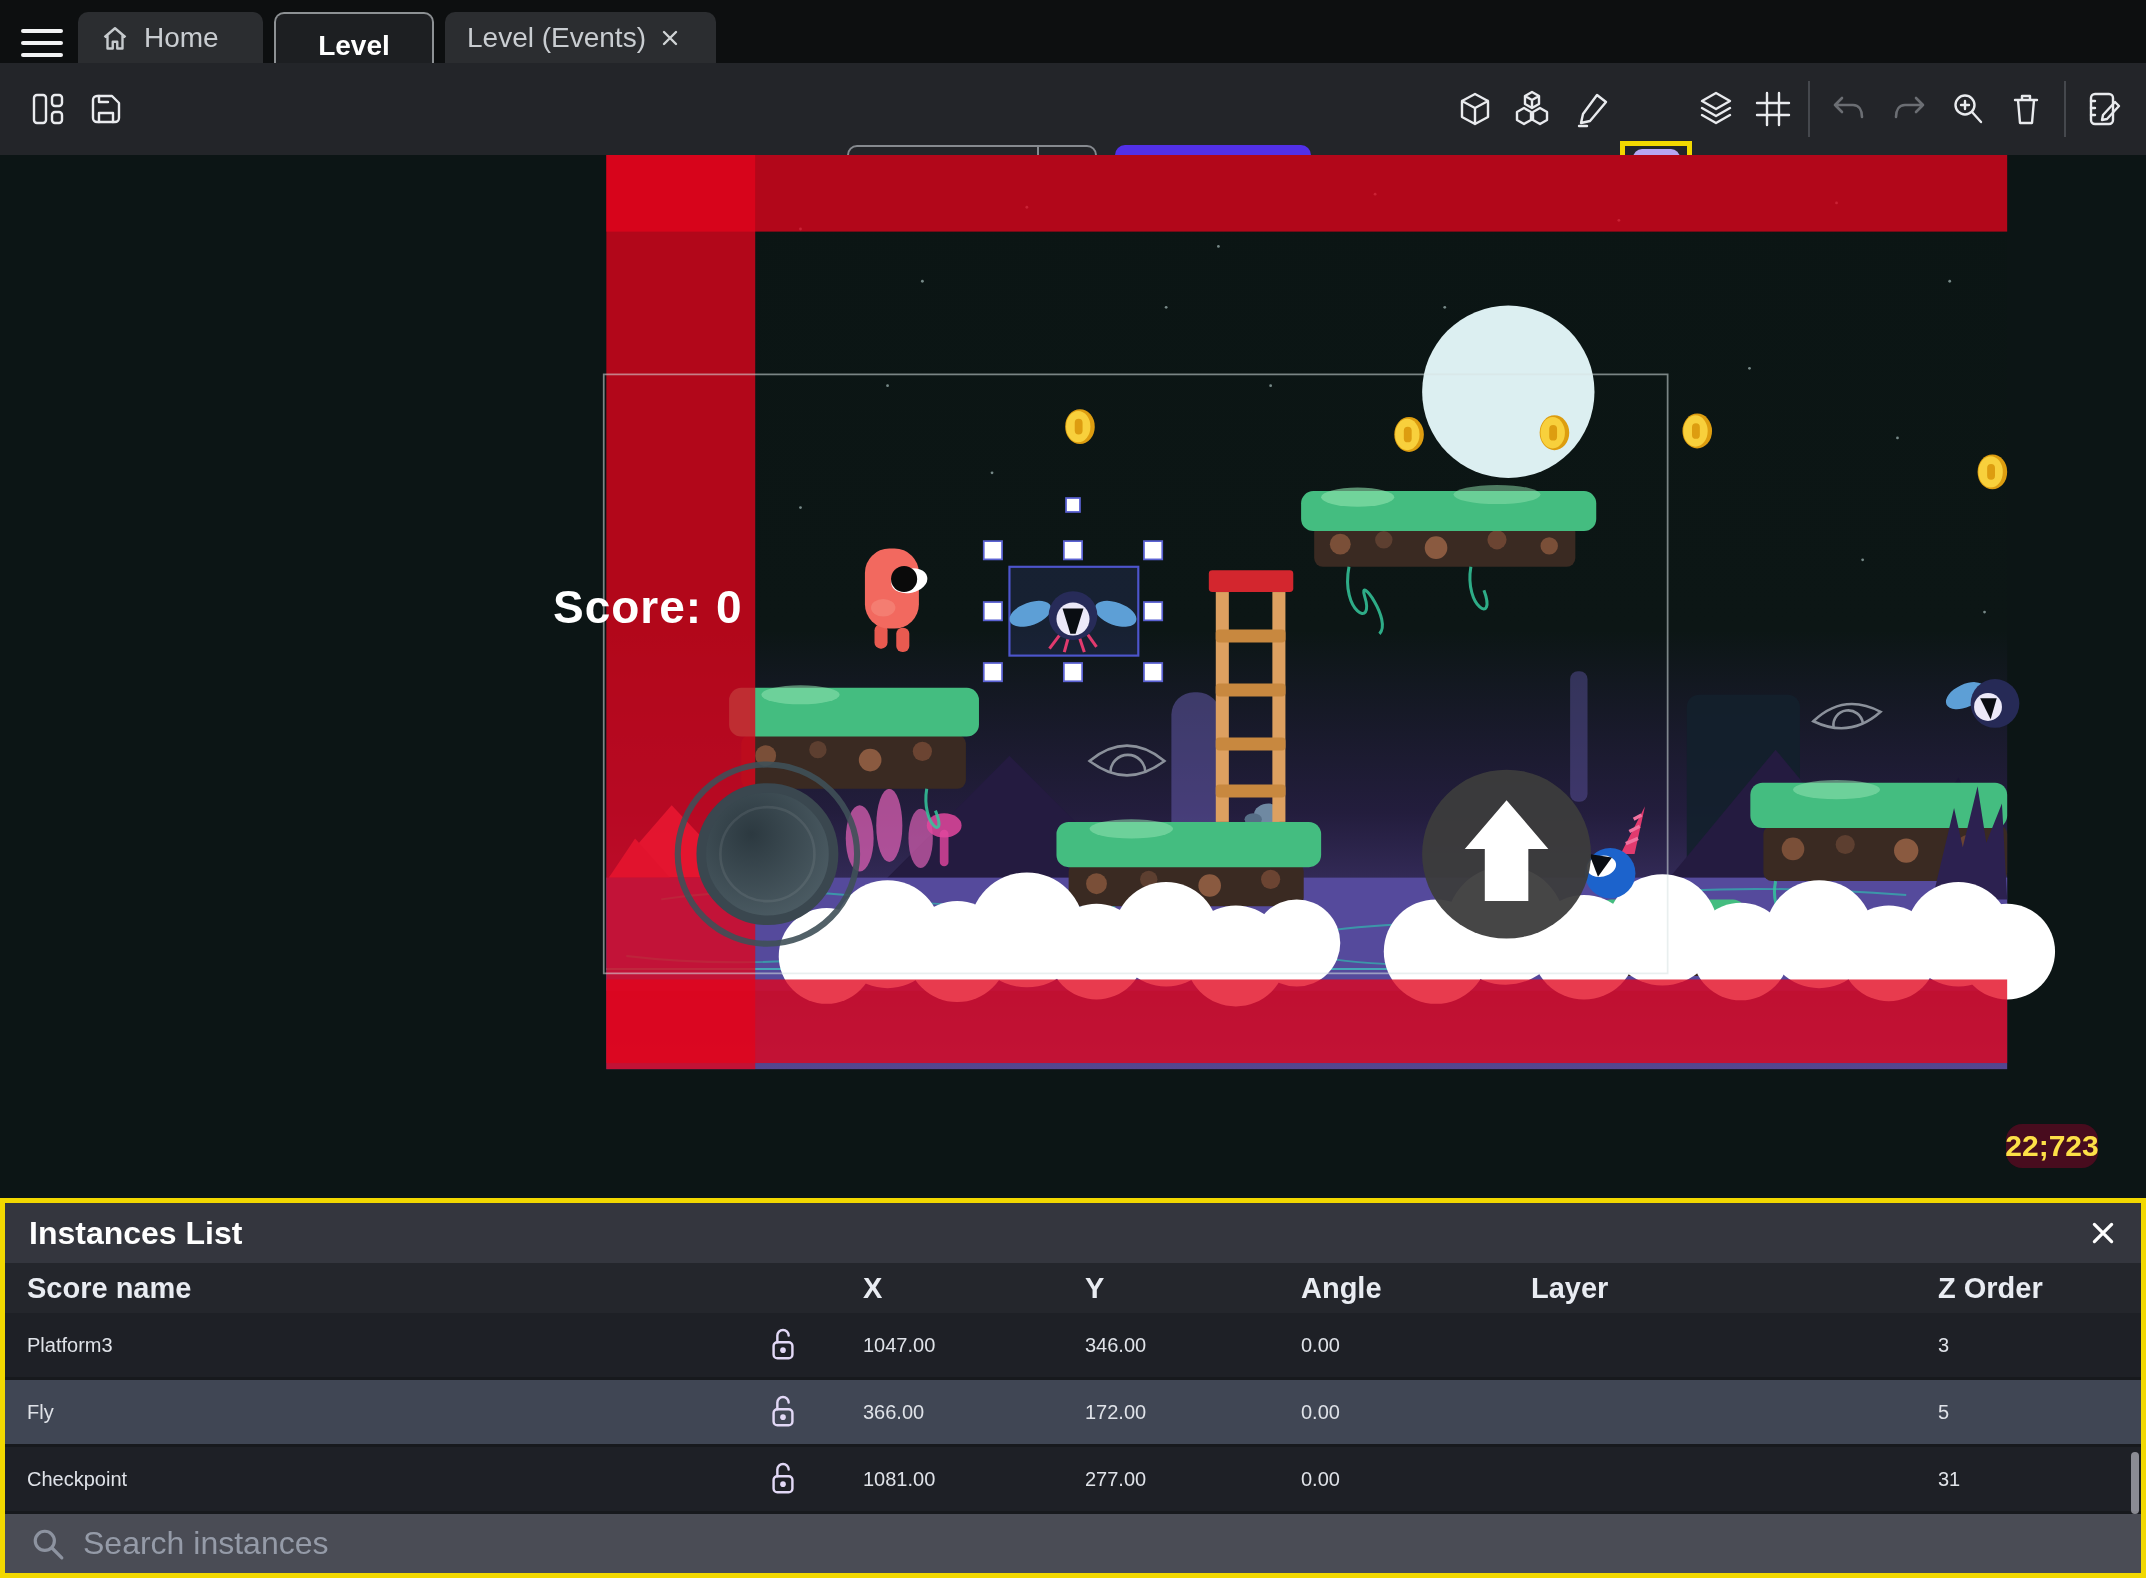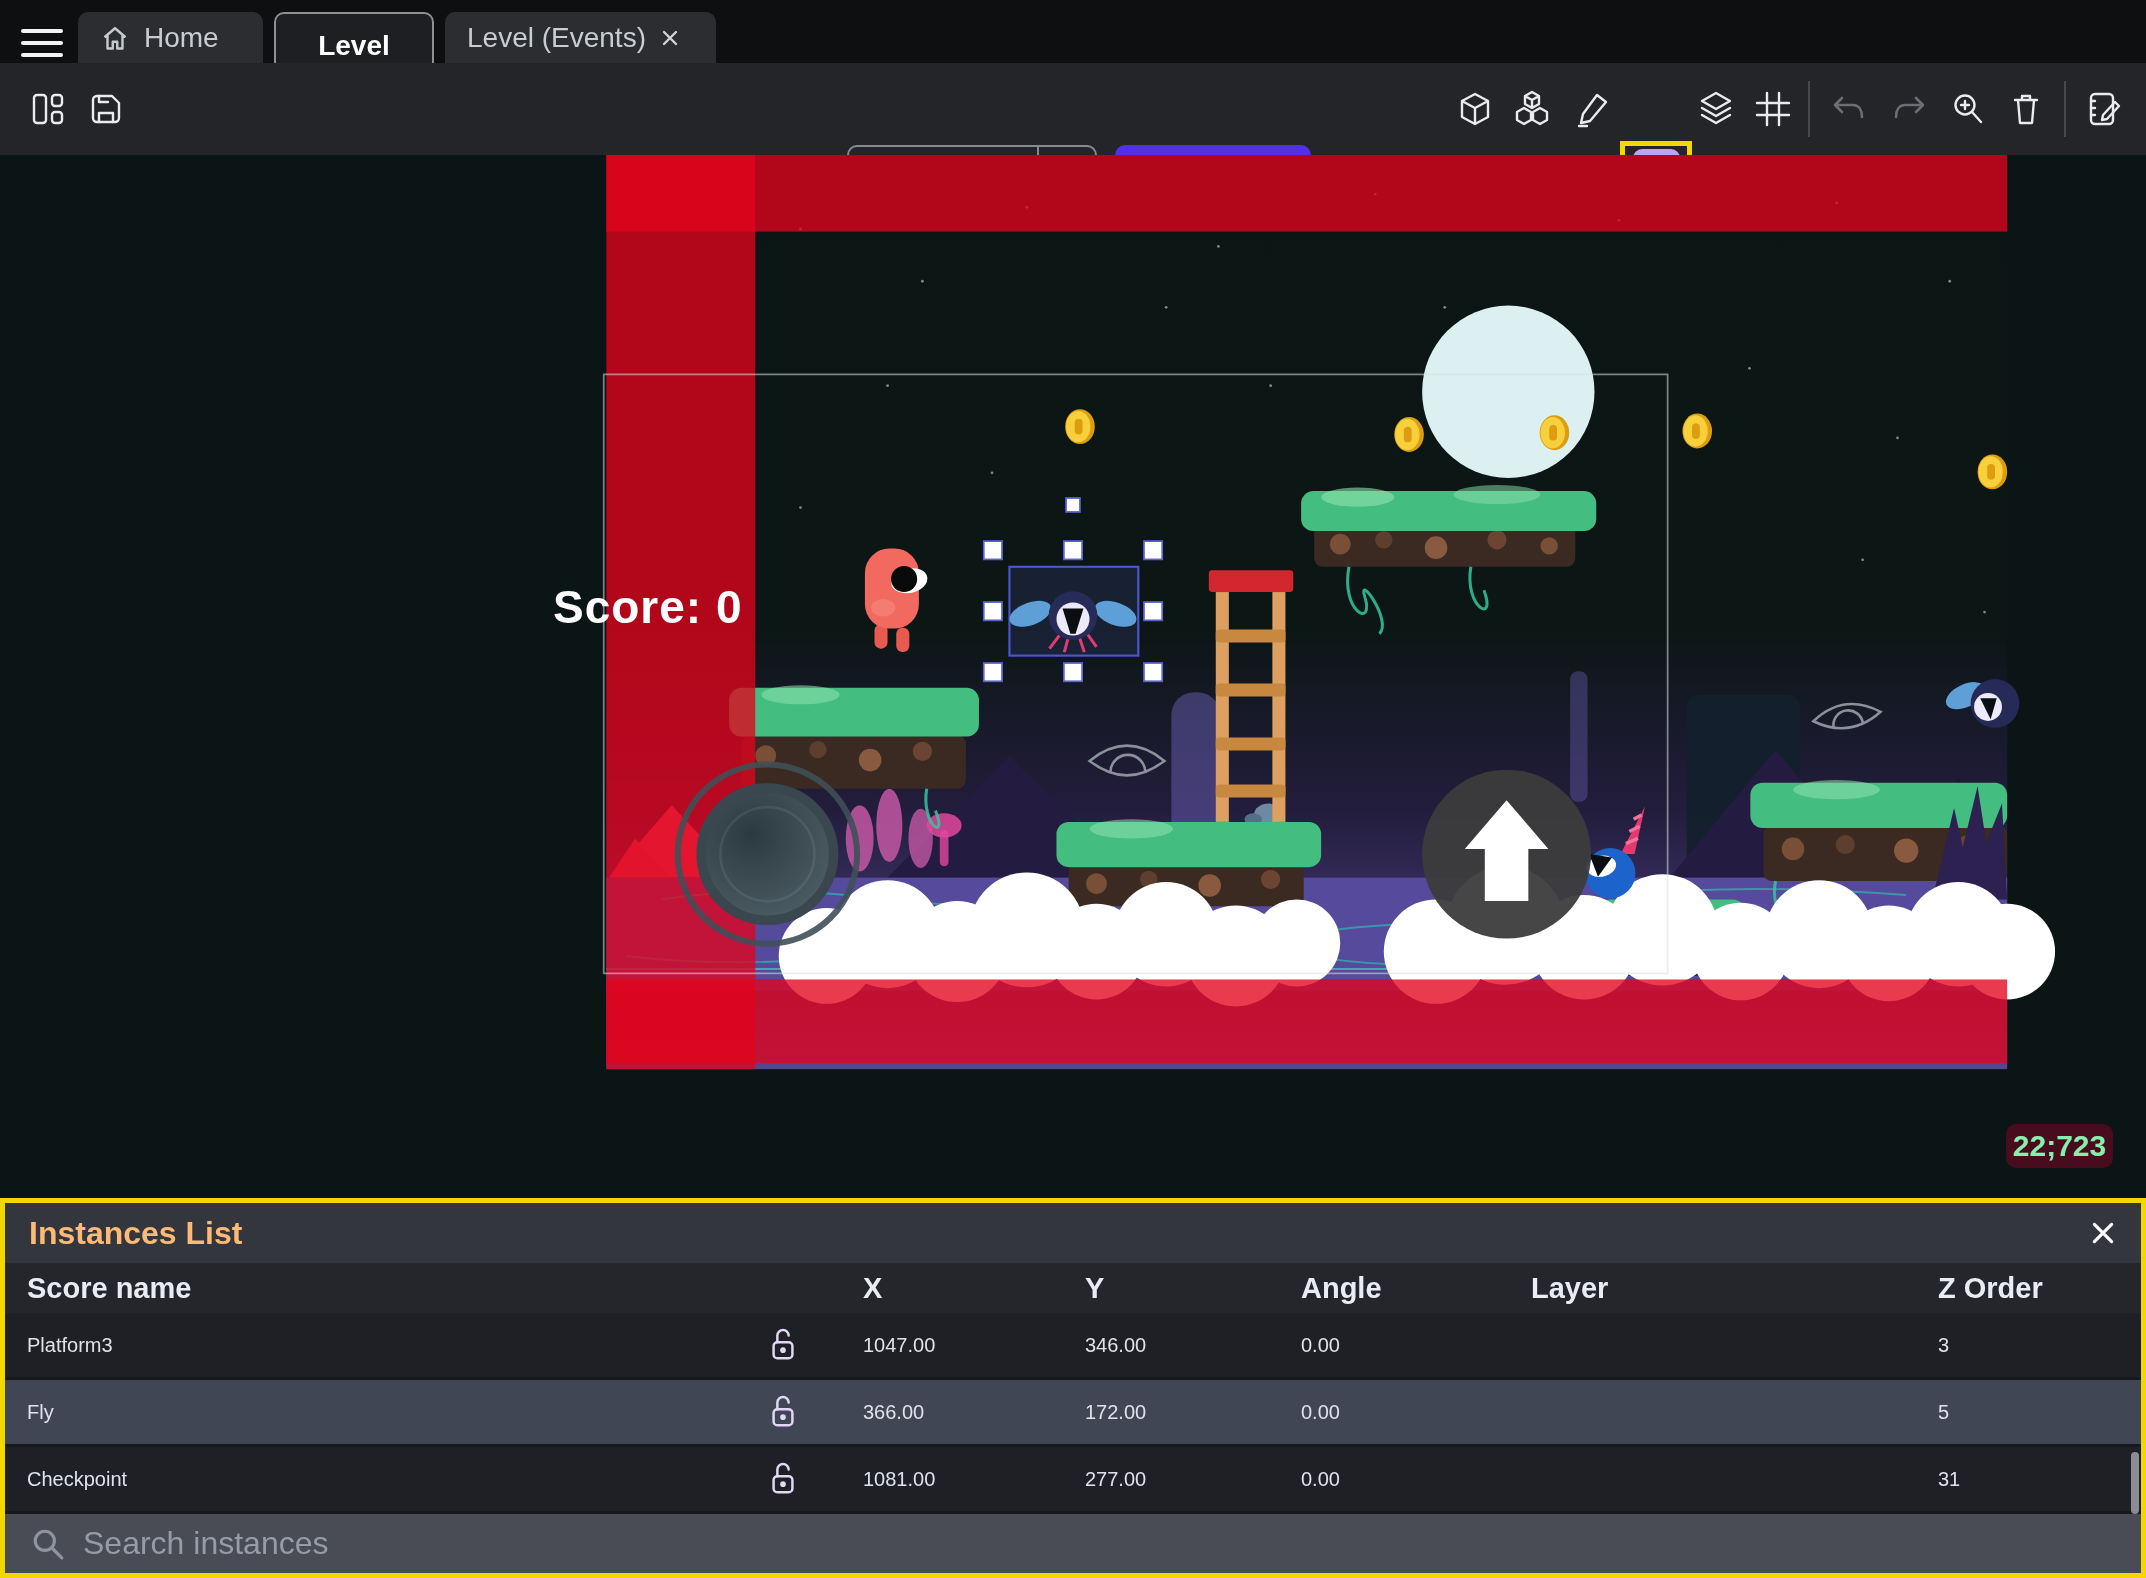--- a/index.html
+++ b/index.html
@@ -28,27 +28,27 @@
   .btn-preview .main{flex:1;display:flex;align-items:center;justify-content:center;gap:16px;font-size:30px;font-weight:bold;}
   .btn-preview .drop{width:56px;height:100%;display:flex;align-items:center;justify-content:center;border-left:2px solid #868a8f;}
   .btn-publish{position:absolute;left:1115px;top:82px;width:196px;height:60px;background:#5230e8;border-radius:10px;
        display:flex;align-items:center;justify-content:center;gap:16px;color:#fff;font-size:30px;font-weight:bold;cursor:pointer;}
   .hl-box{position:absolute;left:1620px;top:78px;width:72px;height:74px;border:5px solid #f2d800;box-sizing:border-box;
        display:flex;align-items:center;justify-content:center;}
   .hl-inner{width:47px;height:58px;background:#b7a6f2;border-radius:9px;display:flex;align-items:center;justify-content:center;}
   
   .canvas{position:absolute;left:0;top:155px;width:2146px;height:1043px;background:#0c1515;}
   .score{position:absolute;left:553px;top:425px;color:#fff;font-size:46px;font-weight:bold;letter-spacing:1px;}
-  .coordbadge{position:absolute;left:2006px;top:969px;width:107px;height:44px;background:#480c1e;border-radius:10px;
-       color:#86efac;font-size:30px;font-weight:bold;display:flex;align-items:center;justify-content:center;}
+  .coordbadge{position:absolute;left:2006px;top:969px;width:92px;height:44px;background:#480c1e;border-radius:16px;
+       color:#fde047;font-size:30px;font-weight:bold;display:flex;align-items:center;justify-content:center;}
   
   .panel{position:absolute;left:0;top:1198px;width:2146px;height:380px;box-sizing:border-box;
        border:5px solid #f2d800;background:#202228;display:flex;flex-direction:column;}
   .panel-header{height:60px;background:#34363e;display:flex;align-items:center;justify-content:space-between;padding:0 24px;}
-  .panel-title{color:#fdba74;font-size:32px;font-weight:bold;}
+  .panel-title{color:#ffffff;font-size:32px;font-weight:bold;}
   .grid{display:grid;grid-template-columns:745px 65px 222px 216px 230px 407px 1fr;align-items:center;}
   .thead{height:50px;background:#24262c;color:#e9ecf2;font-size:29px;font-weight:bold;}
   .irow{height:64px;background:#1e2026;border-bottom:3px solid #17191d;color:#dfe2e8;font-size:20px;cursor:pointer;}
   .irow.selected{background:#404654;}
   .c-name{padding-left:22px;}
   .c-val{padding-left:48px;}
   .c-lock{display:flex;justify-content:center;}
   .searchbar{flex:1;background:#4a4c55;display:flex;align-items:center;gap:16px;padding:0 26px;}
   .searchbar input{flex:1;background:transparent;border:none;outline:none;color:#e8e8ee;font-size:32px;
        font-family:"Liberation Sans",sans-serif;}

